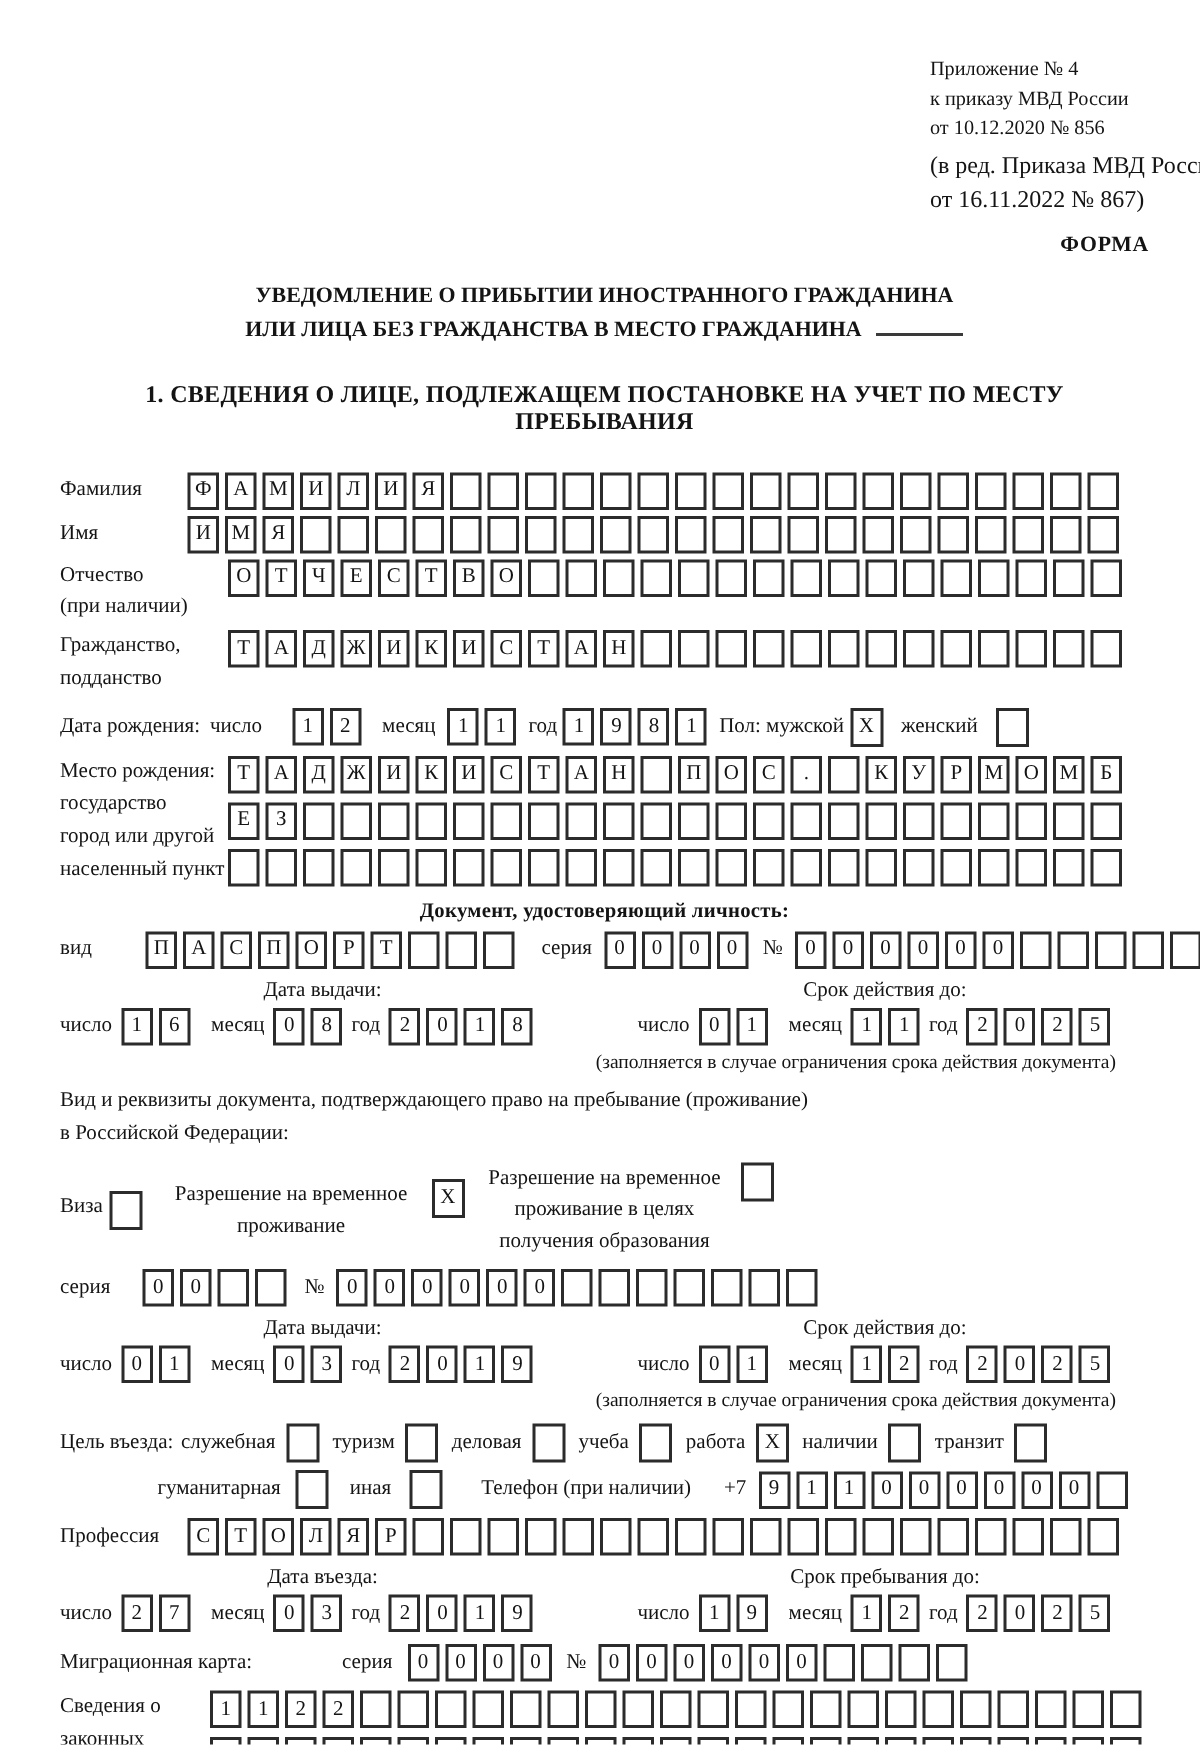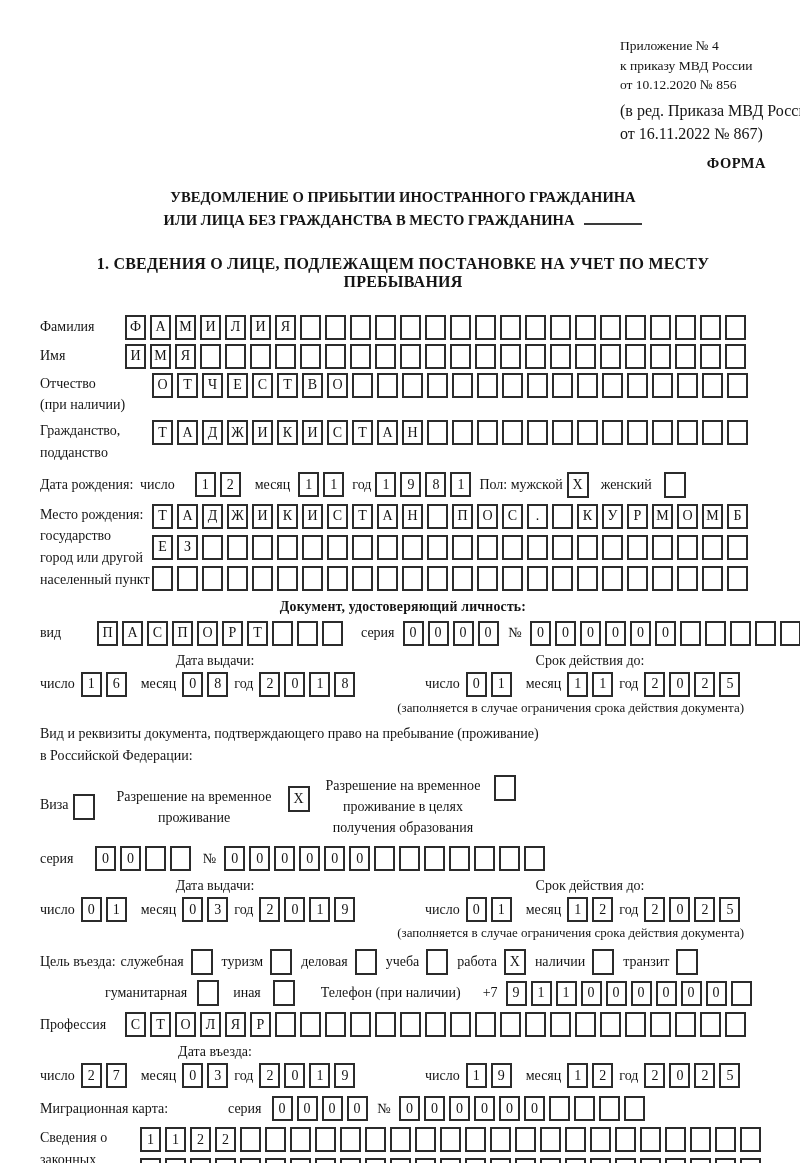--- a/index.html
+++ b/index.html
@@ -583,20 +583,21 @@
         <span class="cell"></span>
         <span class="cell"></span>
         <span class="cell"></span>
         <span class="cell"></span>
         <span class="cell"></span>
       </span>
   </div>
 
   <div class="dp-titles">
     <span class="tl">Дата въезда:</span>
+    <span class="tr">Срок пребывания до:</span>
   </div>
   <div class="dp-row">
     <span class="dp-col">
       <span class="lbl">число</span>
       <span class="cells">
           <span class="cell">2</span>
           <span class="cell">7</span>
         </span>
       <span class="lbl" style="margin-left:8px;">месяц</span>
       <span class="cells">

